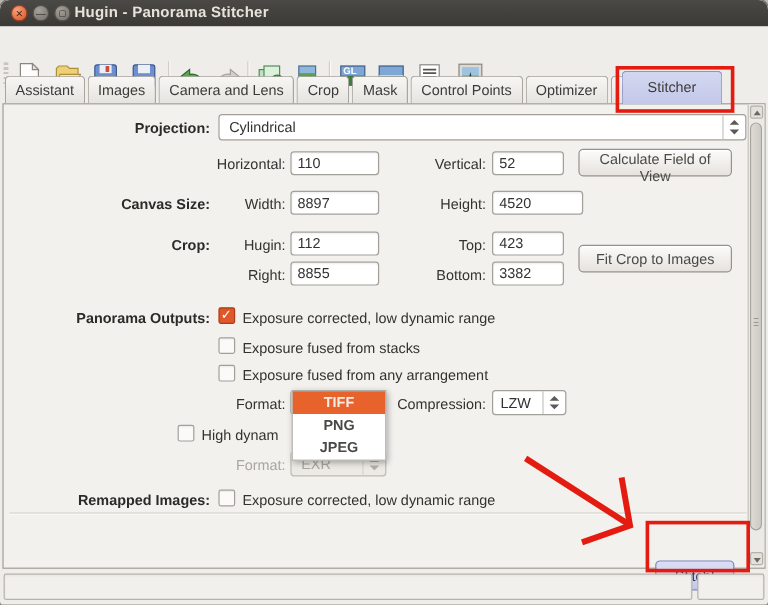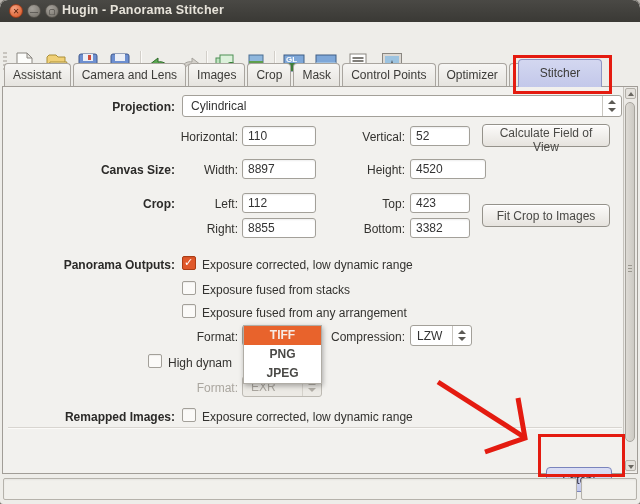--- a/index.html
+++ b/index.html
@@ -157,22 +157,22 @@
           <rect x="2.5" y="2.5" width="19" height="19" fill="#dcd9d4" stroke="#8a8781"></rect>
           <rect x="5" y="5" width="14" height="14" fill="#9cc3e0"></rect>
           <rect x="5" y="12" width="14" height="7" fill="#6aa34f"></rect>
           <path d="M12 9l1.6 7h-3.2z" fill="#2f2d2a"></path>
         </svg>
     </div>
   </div>
 
   <div class="tabrow">
     <div class="tab">Assistant</div>
+    <div class="tab">Images</div>
     <div class="tab">Camera and Lens</div>
-    <div class="tab">Images</div>
     <div class="tab">Crop</div>
     <div class="tab">Mask</div>
     <div class="tab">Control Points</div>
     <div class="tab">Optimizer</div>
     <div class="tab">Exposure</div>
   </div>
   <div class="tab active-tab">Stitcher</div>
   <div class="anno-box" style="left:513px;top:55px;width:93px;height:33px;"></div>
 
   <div class="panel"></div>
@@ -192,21 +192,21 @@
   <input class="field" style="left: 410px; top: 126px; width: 60px;" value="52">
   <button class="btn" style="left:482px;top:124px;width:128px">Calculate Field of View</button>
 
   <div class="lbl main" style="top:163px">Canvas Size:</div>
   <div class="lbl sub" style="left:150px;top:163px">Width:</div>
   <input class="field" style="left: 242px; top: 159px; width: 74px;" value="8897">
   <div class="lbl sub" style="left:317px;top:163px">Height:</div>
   <input class="field" style="left: 410px; top: 159px; width: 76px;" value="4520">
 
   <div class="lbl main" style="top:197px">Crop:</div>
-  <div class="lbl sub" style="left:150px;top:197px">Left:</div>
+  <div class="lbl sub" style="left:150px;top:197px">Hugin:</div>
   <input class="field" style="left: 242px; top: 193px; width: 74px;" value="112">
   <div class="lbl sub" style="left:317px;top:197px">Top:</div>
   <input class="field" style="left: 410px; top: 193px; width: 60px;" value="423">
   <button class="btn" style="left:482px;top:204px;width:128px">Fit Crop to Images</button>
   <div class="lbl sub" style="left:150px;top:222px">Right:</div>
   <input class="field" style="left: 242px; top: 218px; width: 74px;" value="8855">
   <div class="lbl sub" style="left:317px;top:222px">Bottom:</div>
   <input class="field" style="left: 410px; top: 218px; width: 60px;" value="3382">
 
   <div class="lbl main" style="top:258px">Panorama Outputs:</div>

